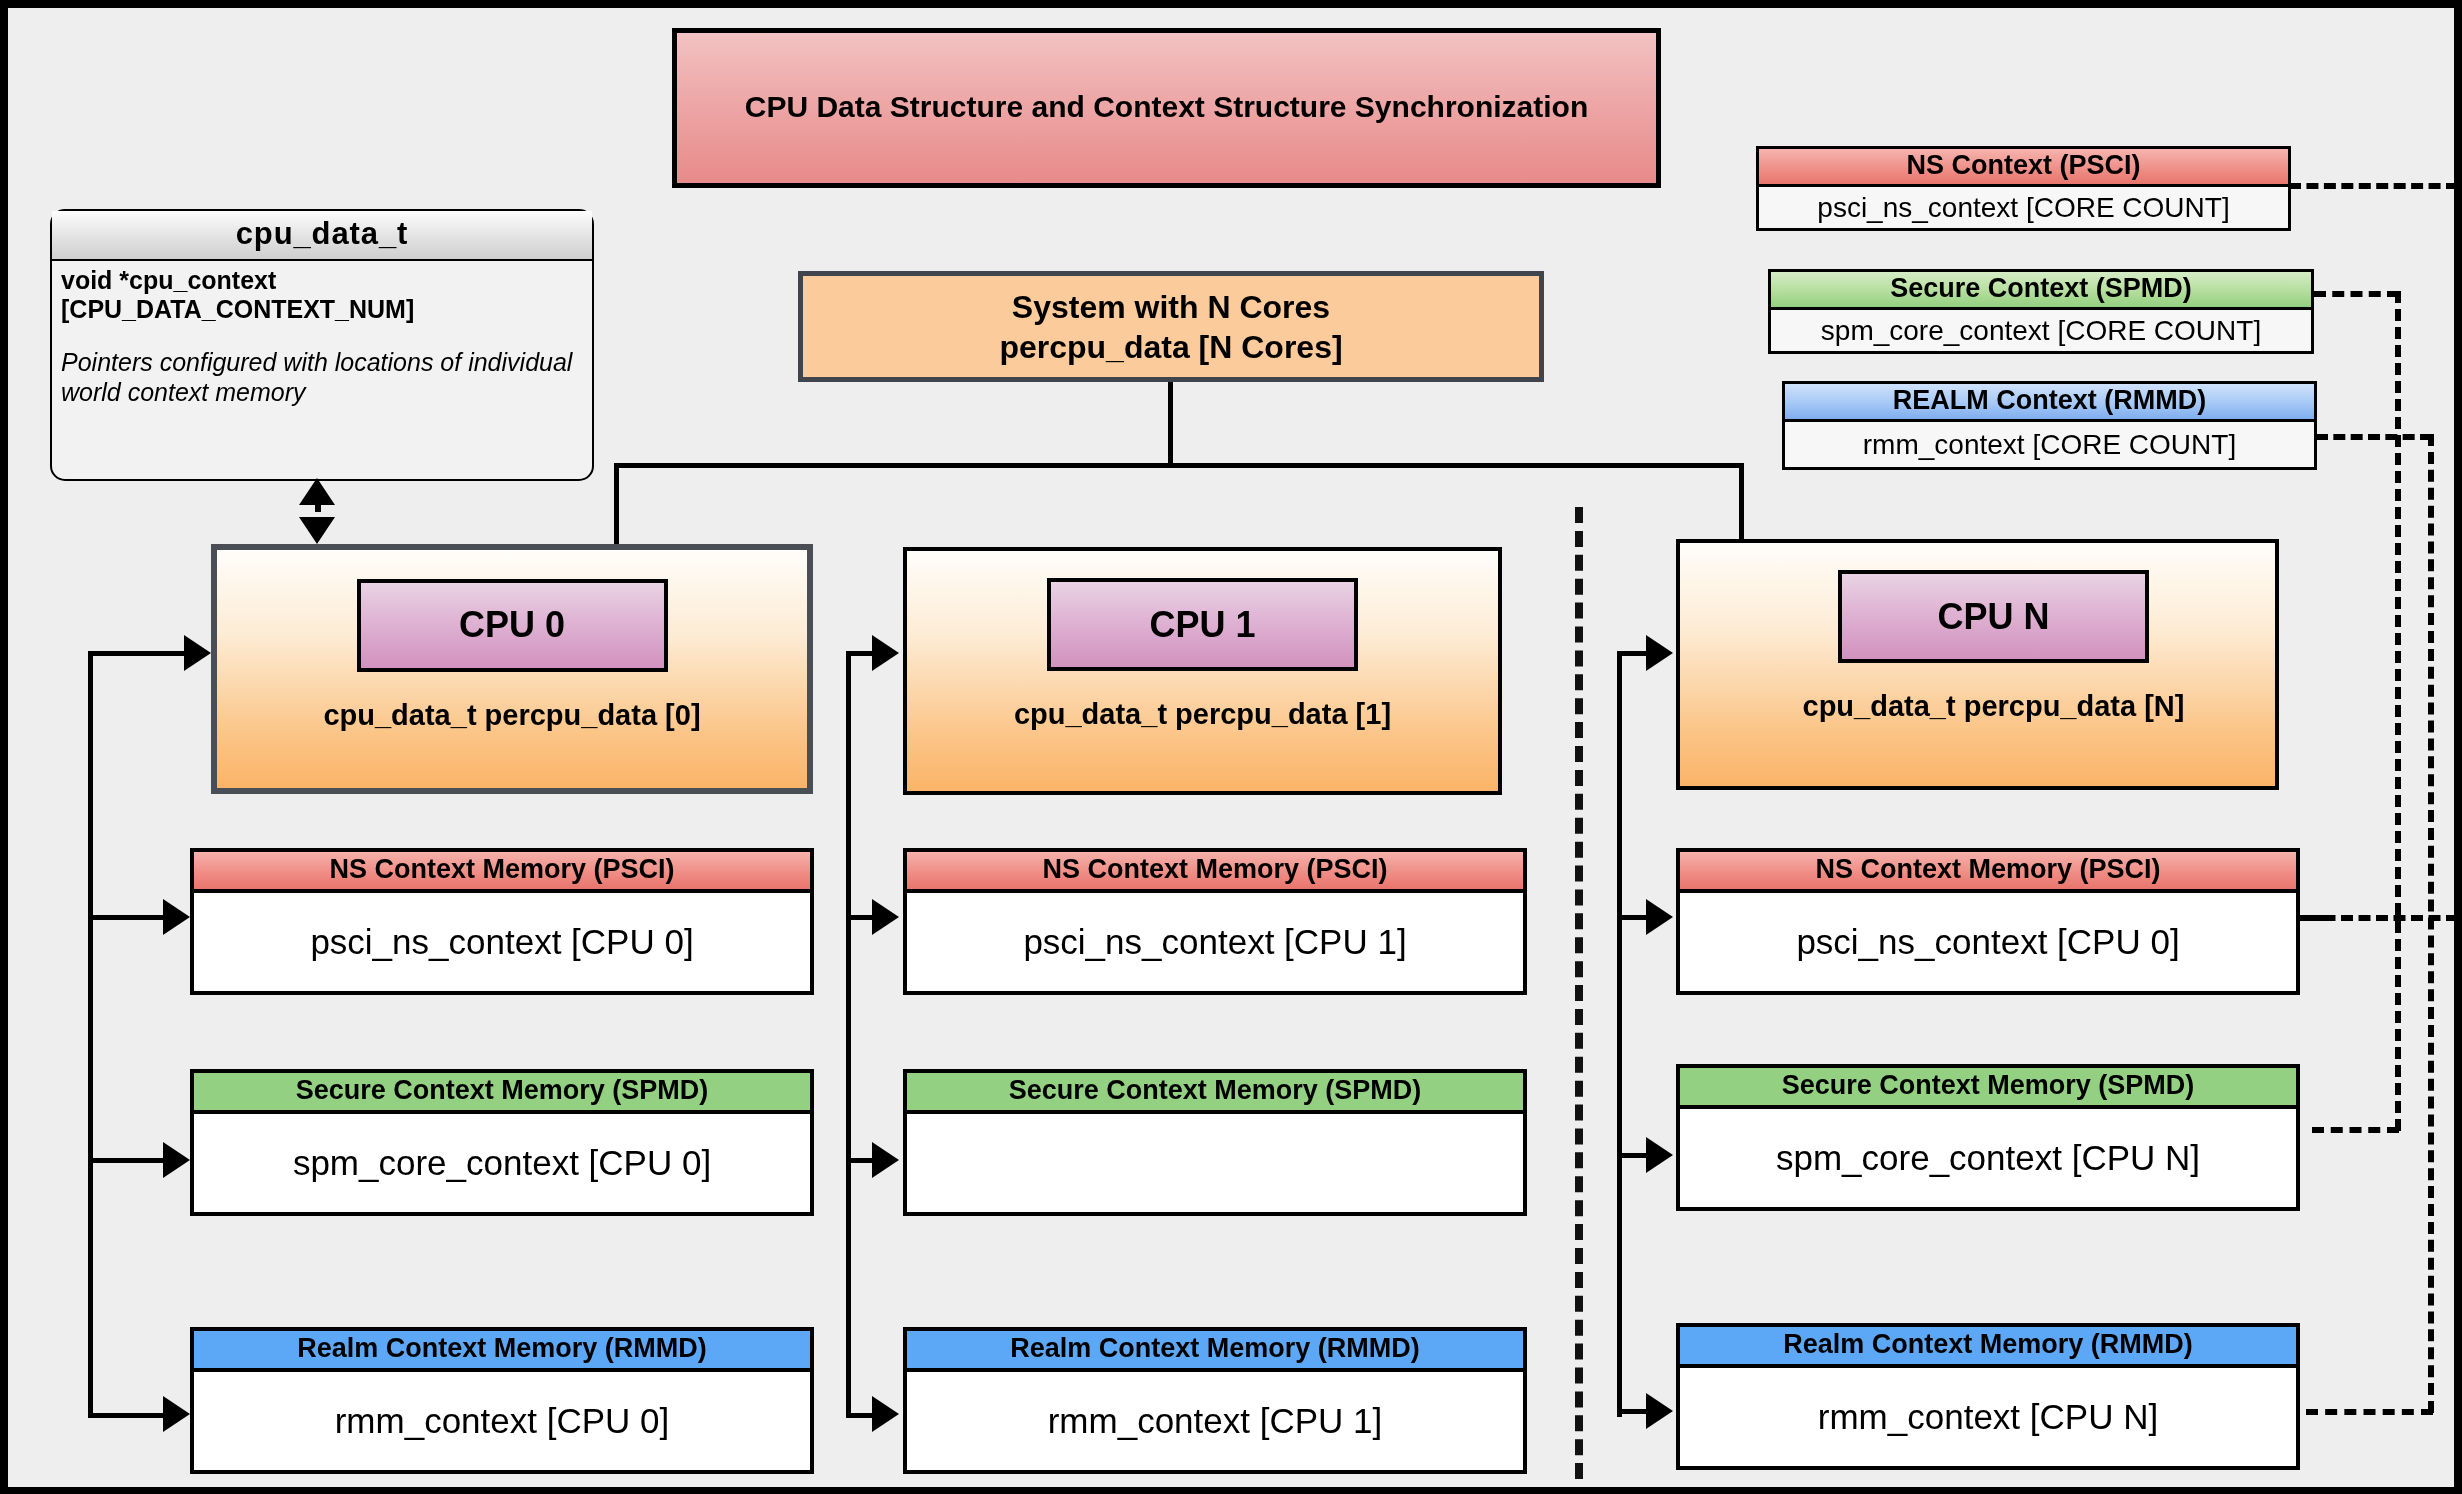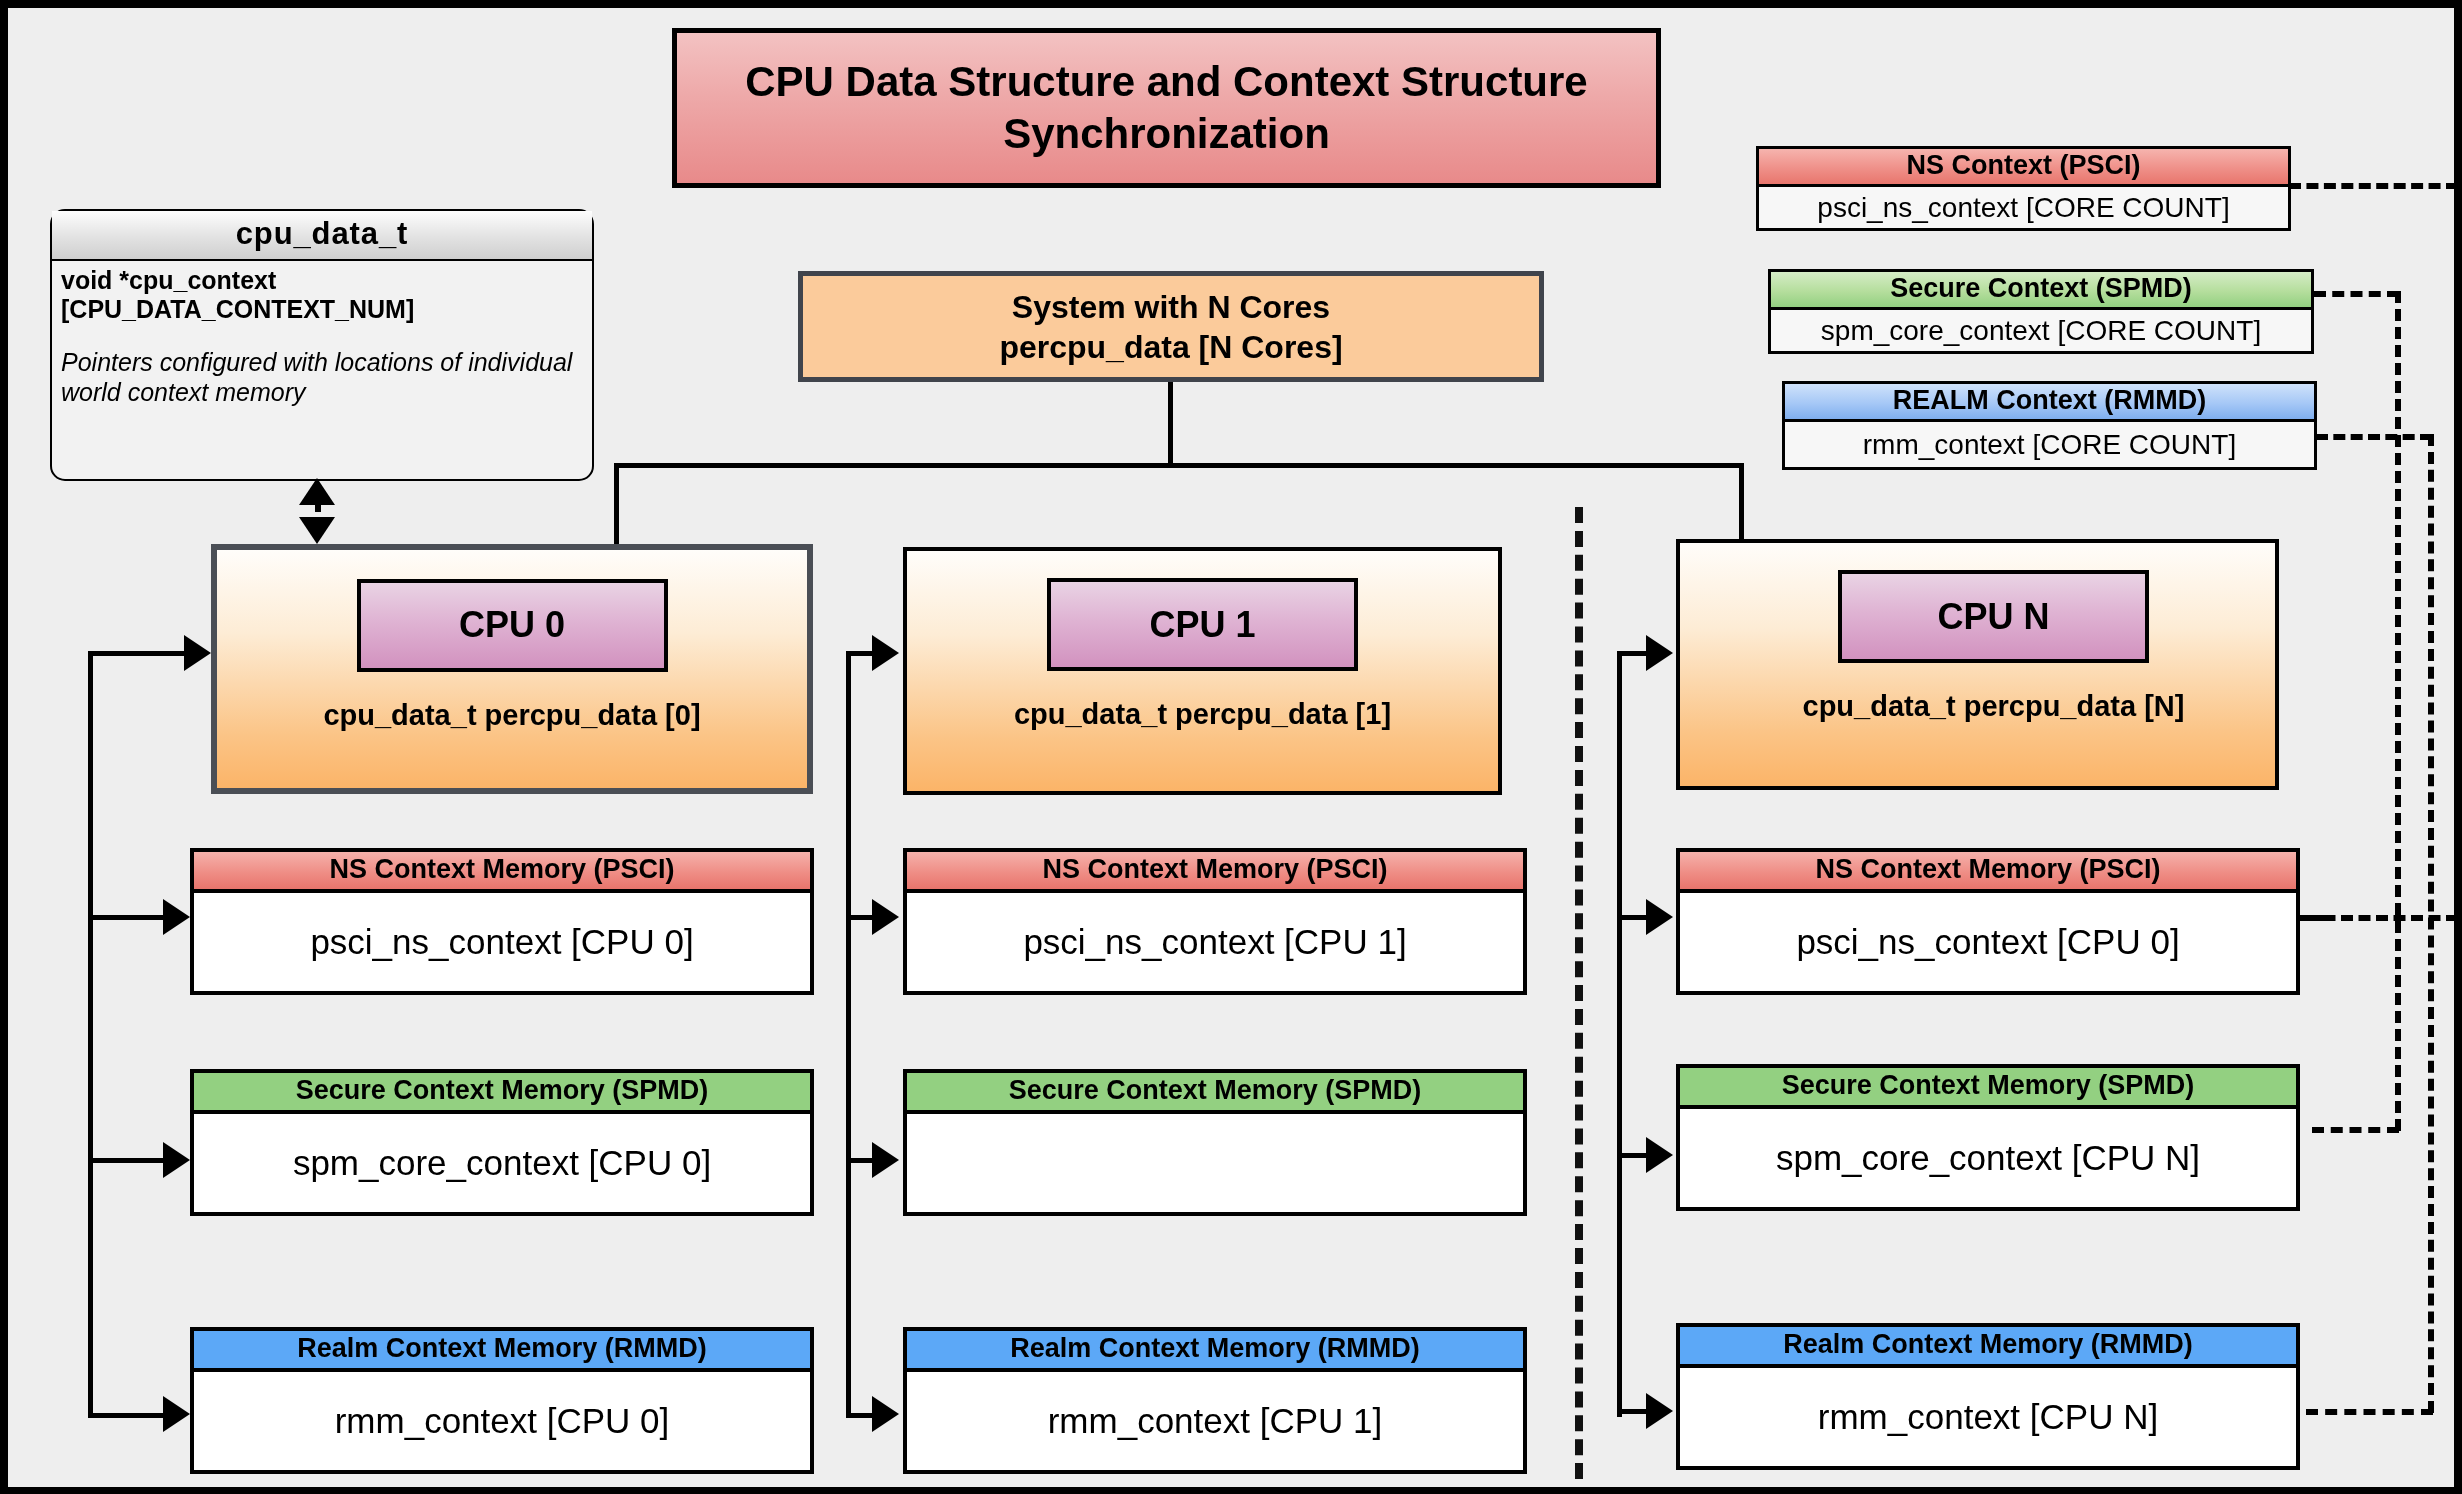--- a/index.html
+++ b/index.html
@@ -19,21 +19,21 @@
   }
   
   .abs { position: absolute; box-sizing: border-box; }
 
   .title-box {
     background: linear-gradient(to bottom, #f3c2c2 0%, #eeaaaa 40%, #e88a8a 100%);
     border: 5.3px solid #000;
     display: flex; align-items: center; justify-content: center;
     text-align: center;
     font-weight: bold;
-    font-size: 42px;
+    font-size: 30px;
     line-height: 1.22;
     color: #000;
     padding: 3.6px 12.5px;
   }
 
   
   .struct-card {
     border: 2.7px solid #000;
     background: #f2f2f2;
     display: flex; flex-direction: column;

